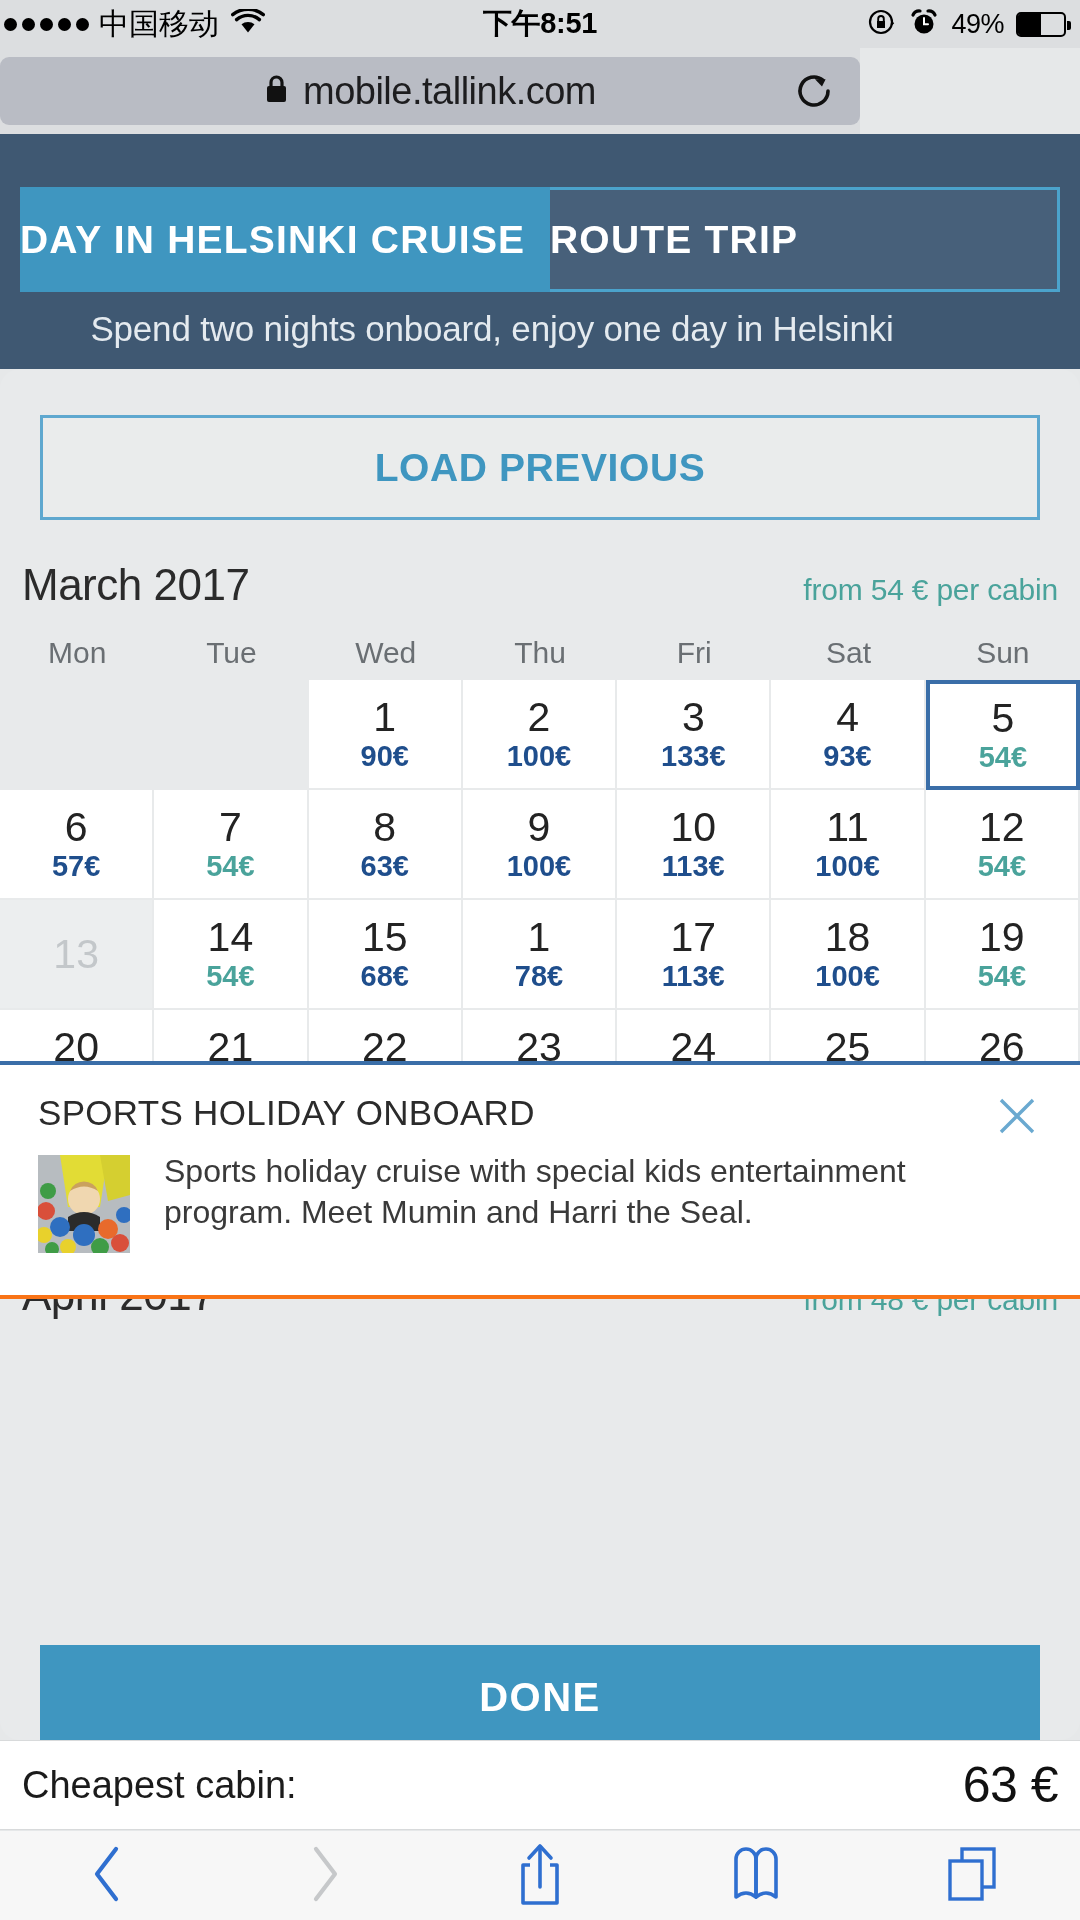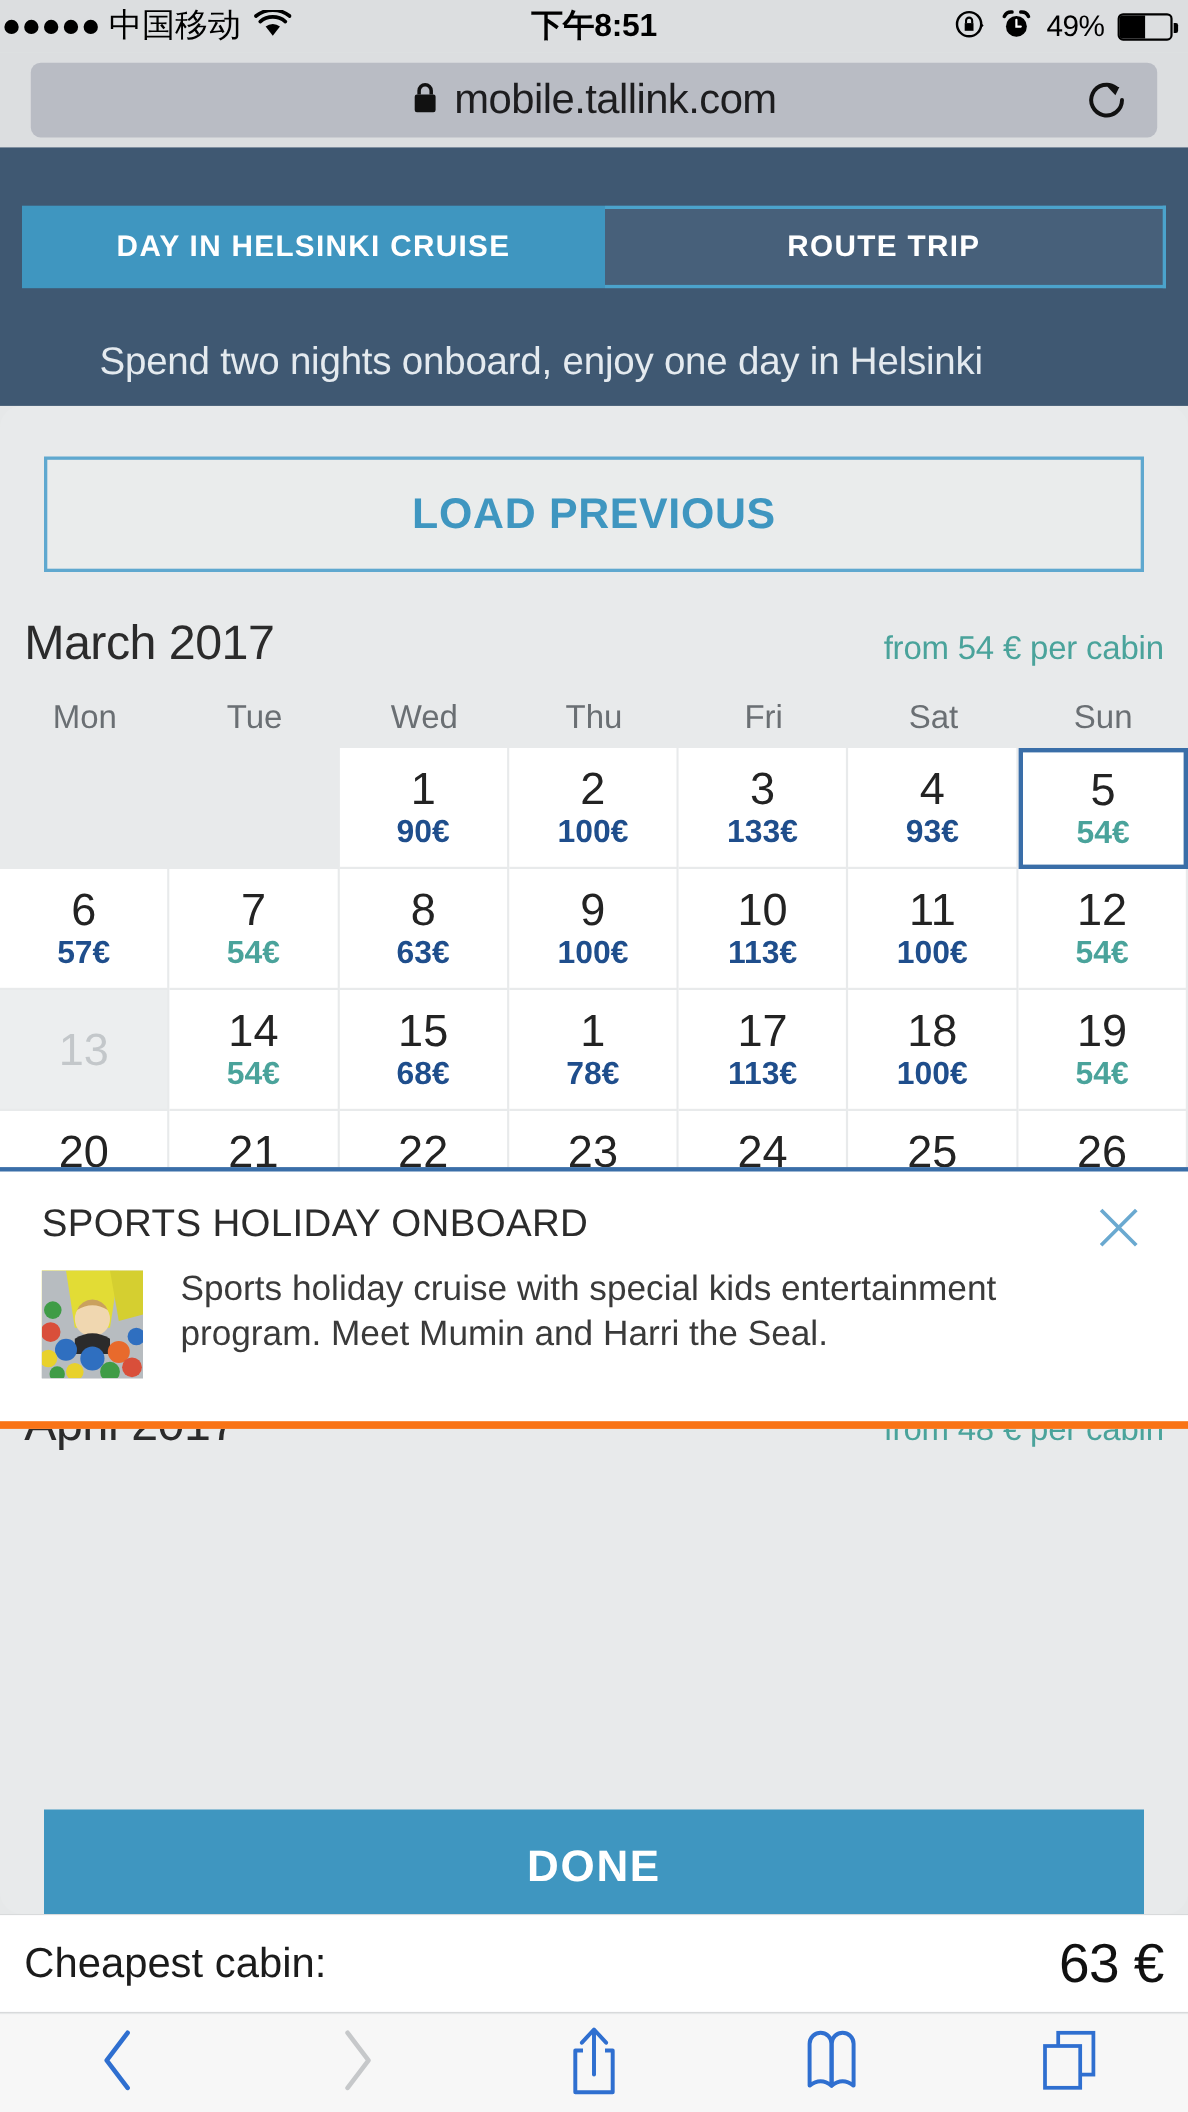--- a/index.html
+++ b/index.html
@@ -55,21 +55,21 @@
   }
   .batt .fill { height: 100%; width: 49%; background:#000; border-radius:2px 0 0 2px;}
   .batt:after {
     content:""; position:absolute; right:-7px; top:7px;
     width:4px; height:9px; background:#000; border-radius:0 2px 2px 0;
   }
 
   
   #url-bar-wrap {
     position: absolute; top: 48px; left: 0;
-    width: 1080px; height: 86px;
+    width: 860px; height: 86px;
     background: #dcdee0;
     display: flex; align-items: center; justify-content: center;
   }
   #url-bar {
     width: 1024px; height: 68px;
     background: #b9bcc4;
     border-radius: 9px;
     display: flex; align-items: center; justify-content: center;
     position: relative;
   }
@@ -90,23 +90,23 @@
     width: 1080px; height: 235px;
     background: #3f5872;
     box-sizing: border-box;
   }
   #tabs {
     position: absolute; top: 53px; left: 20px;
     width: 1040px; height: 105px;
     display: flex;
   }
   .tab {
-    height: 75px; box-sizing: border-box;
-    display: flex; align-items: center; justify-content: center;
-    font-size: 27px; letter-spacing: 1.2px; color: #ffffff;
+    height: 105px; box-sizing: border-box;
+    display: flex; align-items: center; justify-content: flex-start;
+    font-size: 39px; letter-spacing: 1.2px; color: #ffffff;
     font-weight: 600;
   }
   .tab.active { background: #3f96c0; flex: 0 0 530px; }
   .tab.inactive {
     background: #47607a; flex: 1;
     border: 3px solid #4ba3cc; border-left: none;
   }
   #header-sub {
     position: absolute; top: 175px; left: 0; width: 984px;
     text-align: center; color: #e4eaef;
@@ -165,21 +165,21 @@
     border: 4px solid #3a6ea8; z-index: 3;
   }
   .cell.selected .dprice { color: #4aa39b; }
 
   
   #promo {
     position: absolute; left: 0; top: 692px;
     width: 1080px; height: 238px;
     background: #ffffff; box-sizing: border-box;
     border-top: 4px solid #3a6ea8;
-    border-bottom: 7px solid #f97316;
+    border-bottom: 4px solid #f97316;
     z-index: 5;
   }
   #promo-title {
     position: absolute; left: 38px; top: 28px;
     font-size: 35px; color: #2b2b2b; font-weight: 300; letter-spacing: 0.3px;
   }
   #promo-close {
     position: absolute; right: 34px; top: 22px;
     width: 58px; height: 58px;
   }

